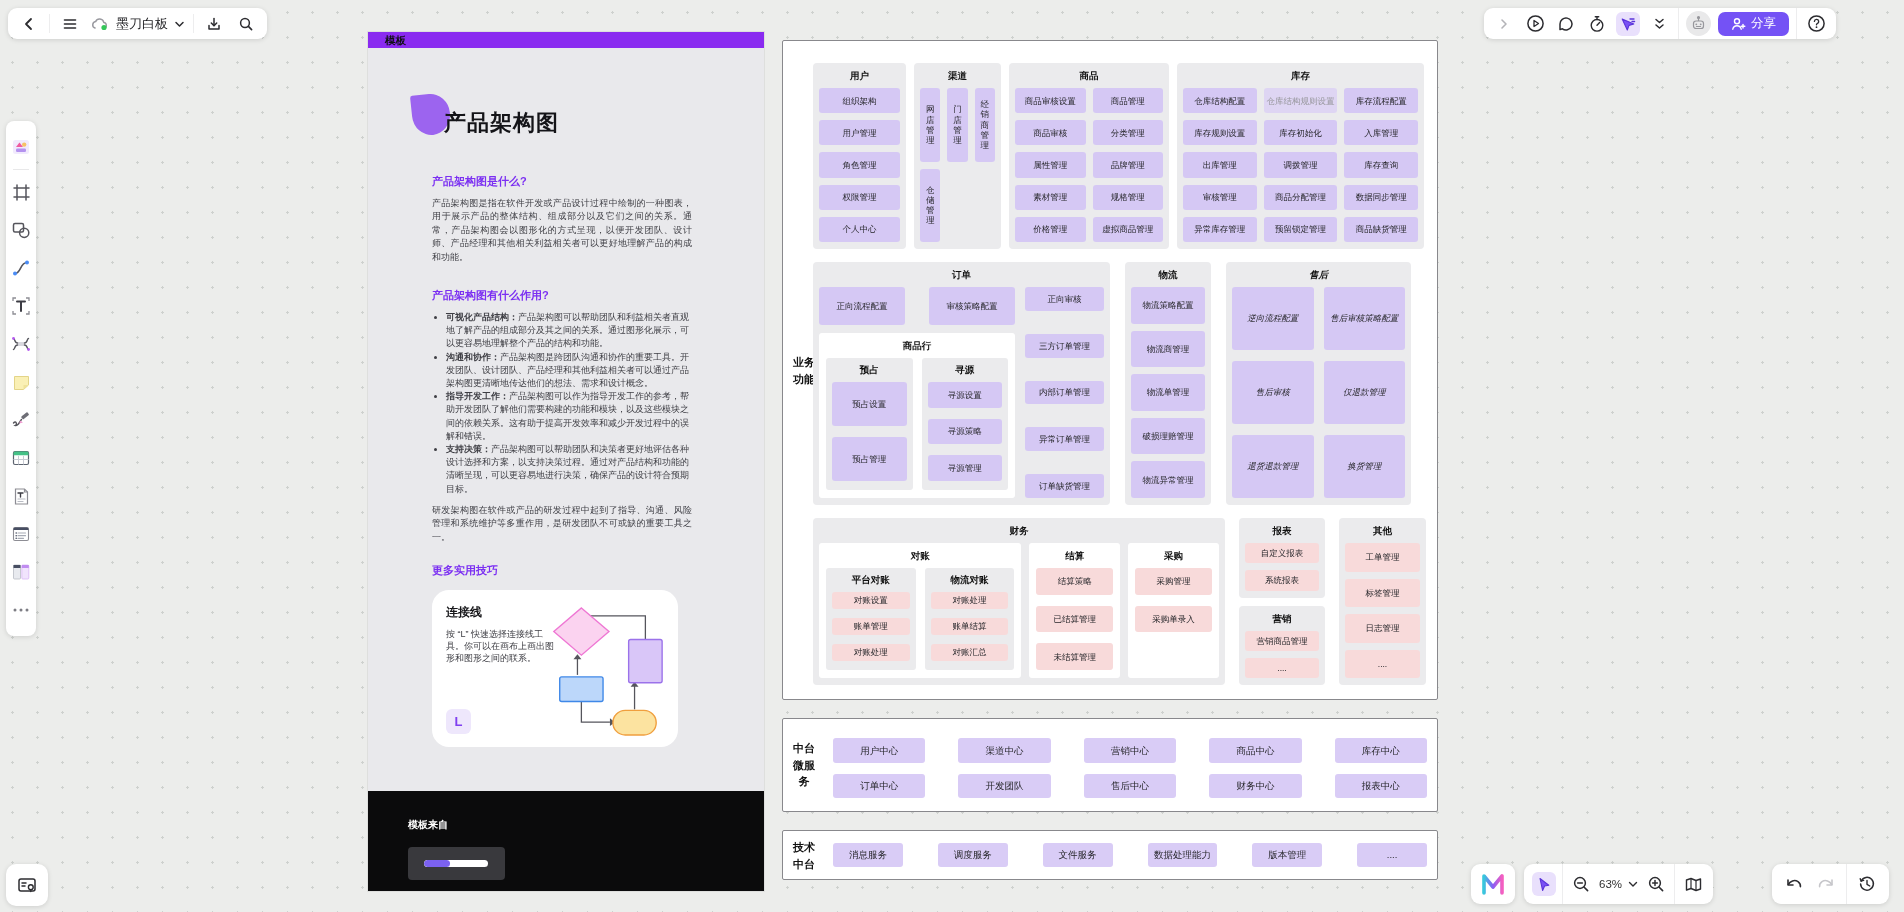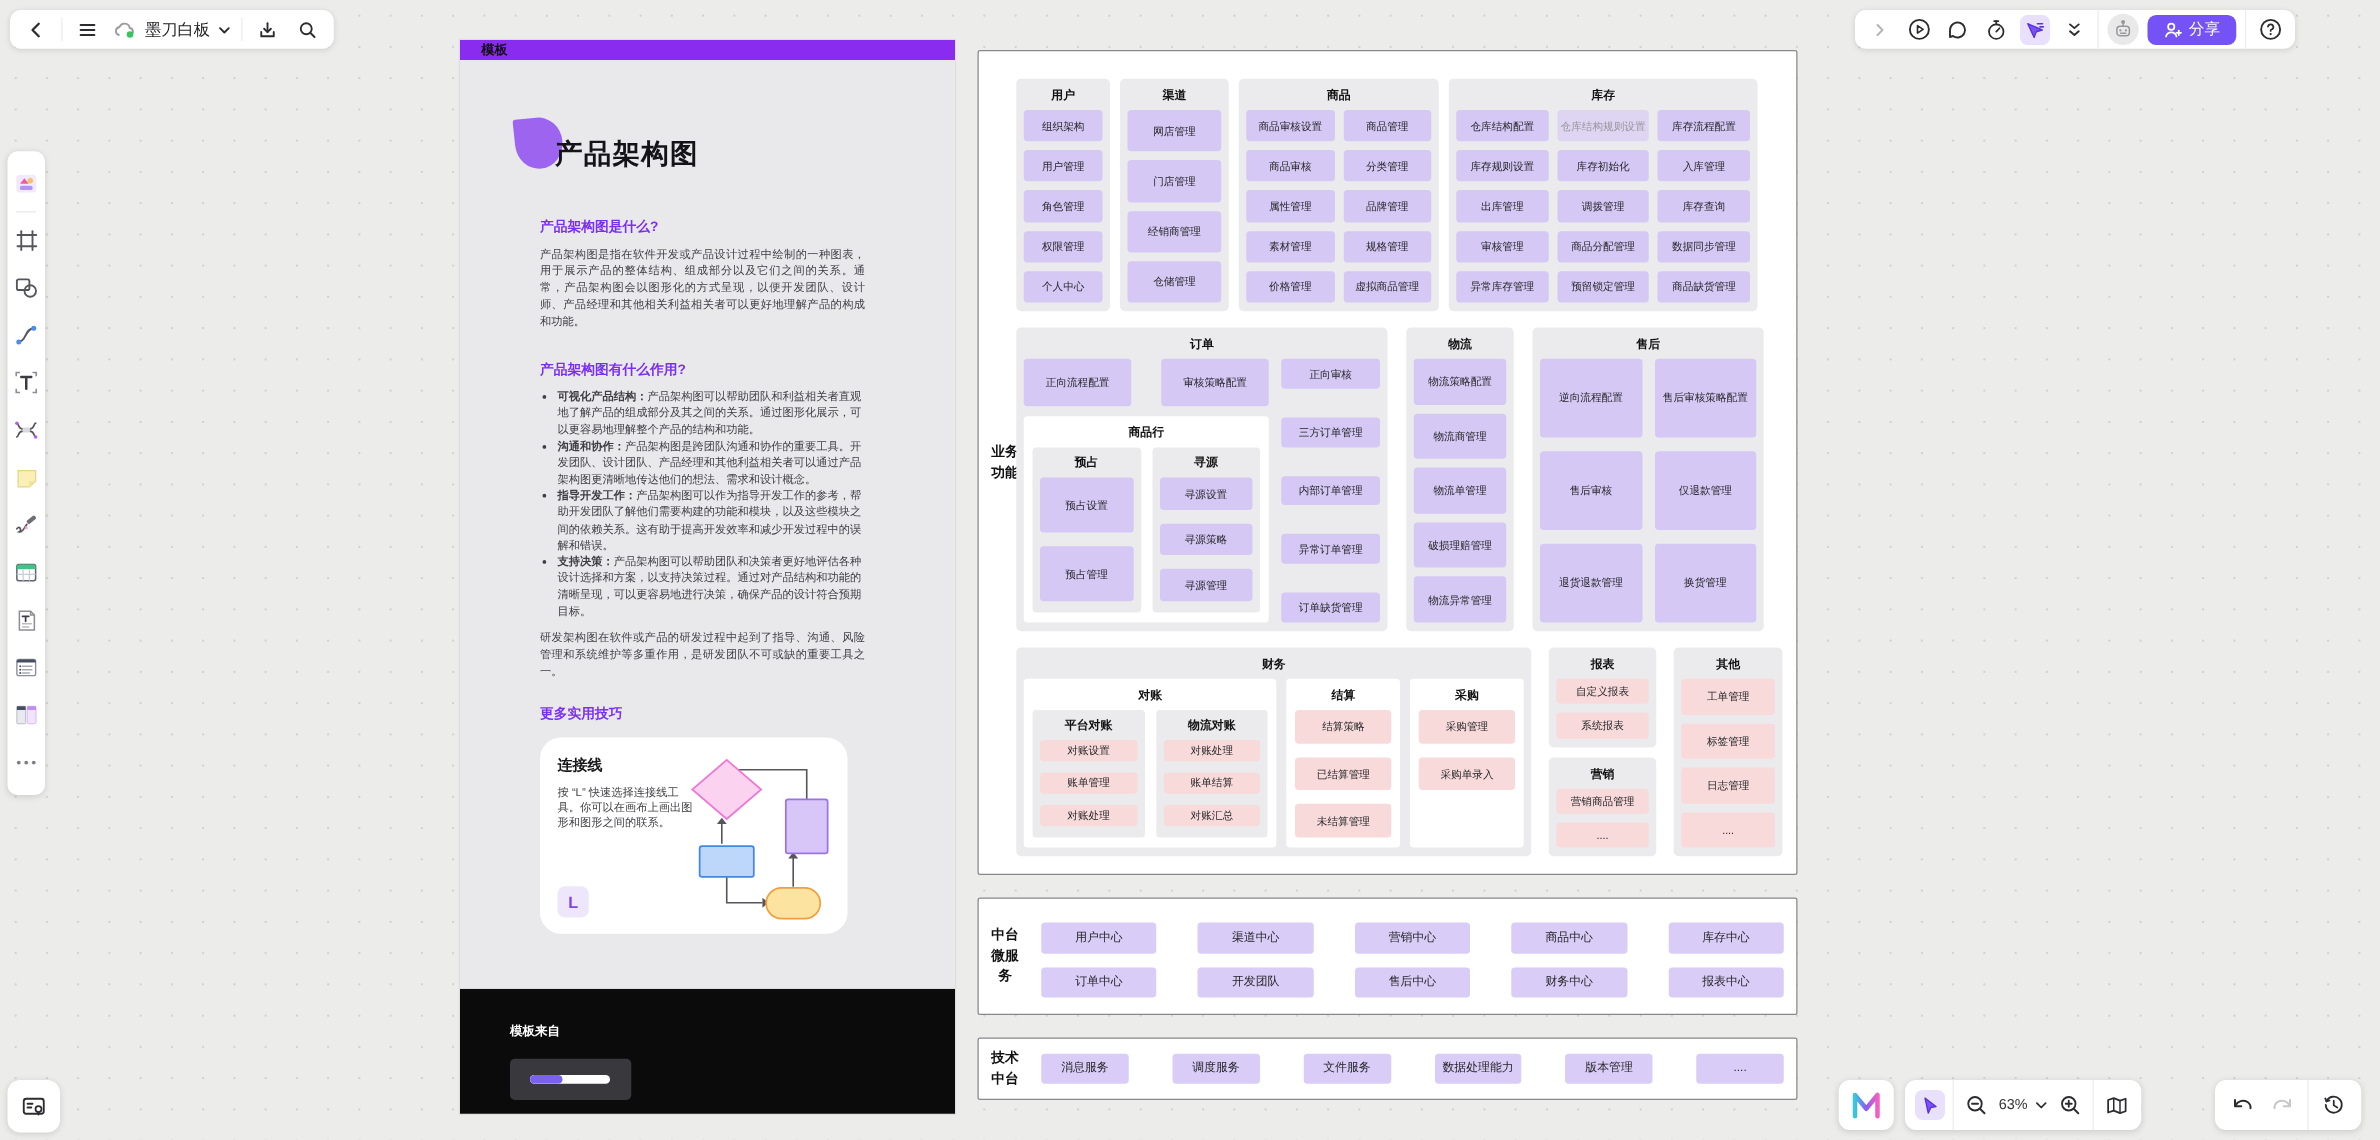--- a/index.html
+++ b/index.html
@@ -496,33 +496,33 @@
   </div>
 </div>
 
 <div class="frame" id="bizbox">
   <div class="vlabel" id="bizlabel">
       <div>业务</div>
       <div>功能</div>
     </div>
   <div class="bizcontent">
     <div class="drow" id="brow1">
-        <div class="dgroup" style="width: 75px; flex: 0 0 auto;">
+        <div class="dgroup" style="width: 93px; flex: 0 0 auto;">
           <div class="dgtitle">用户</div>
           <div class="dgrid" style="grid-template-columns: repeat(1, 1fr);">
             <div class="nd pu">组织架构</div>
             <div class="nd pu">用户管理</div>
             <div class="nd pu">角色管理</div>
             <div class="nd pu">权限管理</div>
             <div class="nd pu">个人中心</div>
           </div>
         </div>
         <div class="dgroup" style="width: 87px; flex: 0 0 auto;">
           <div class="dgtitle">渠道</div>
-          <div class="dgrid" style="grid-template-columns: repeat(1, 1fr);">
+          <div class="dgrid" style="grid-template-columns: repeat(3, 1fr);">
             <div class="nd pu">网店管理</div>
             <div class="nd pu">门店管理</div>
             <div class="nd pu">经销商管理</div>
             <div class="nd pu">仓储管理</div>
           </div>
         </div>
         <div class="dgroup" style="width: 160px; flex: 0 0 auto;">
           <div class="dgtitle">商品</div>
           <div class="dgrid" style="grid-template-columns: repeat(2, 1fr);">
             <div class="nd pu">商品审核设置</div>
@@ -600,21 +600,21 @@
         <div class="dgroup" style="width: 86px; flex: 0 0 auto;">
           <div class="dgtitle">物流</div>
           <div class="dgrid" style="grid-template-columns: repeat(1, 1fr);">
             <div class="nd pu">物流策略配置</div>
             <div class="nd pu">物流商管理</div>
             <div class="nd pu">物流单管理</div>
             <div class="nd pu">破损理赔管理</div>
             <div class="nd pu">物流异常管理</div>
           </div>
         </div>
-        <div class="dgroup" style="width: 185px; flex: 0 0 auto;">
+        <div class="dgroup" style="width: 185px; flex: 0 0 auto; font-style: italic;">
           <div class="dgtitle">售后</div>
           <div class="dgrid" style="grid-template-columns: repeat(2, 1fr); gap: 11px 10px;">
             <div class="nd pu">逆向流程配置</div>
             <div class="nd pu">售后审核策略配置</div>
             <div class="nd pu">售后审核</div>
             <div class="nd pu">仅退款管理</div>
             <div class="nd pu">退货退款管理</div>
             <div class="nd pu">换货管理</div>
           </div>
         </div>

